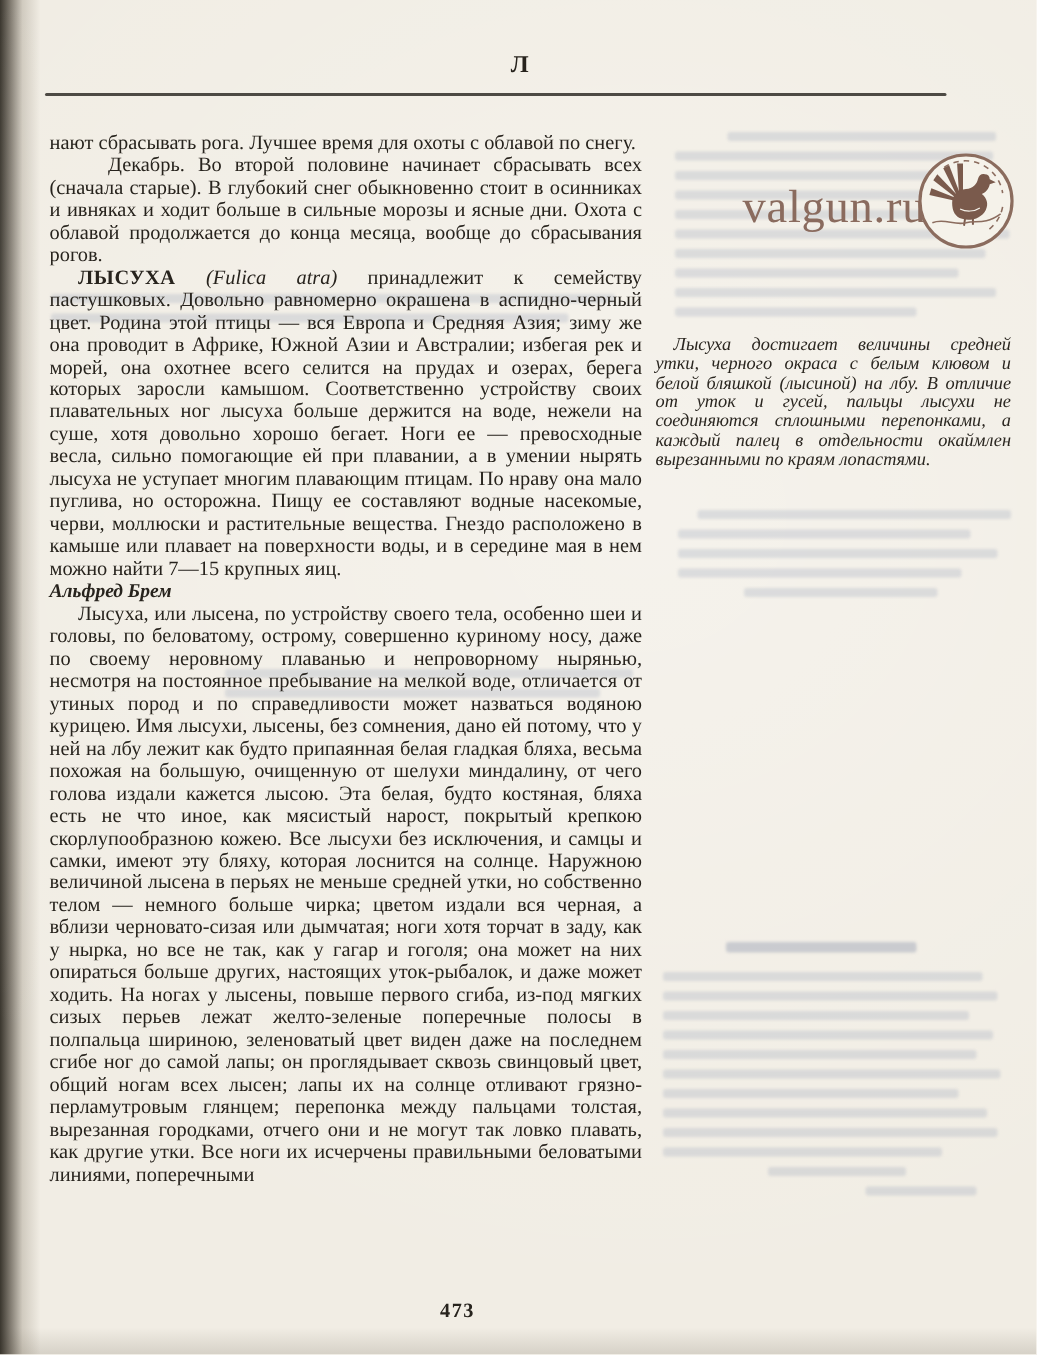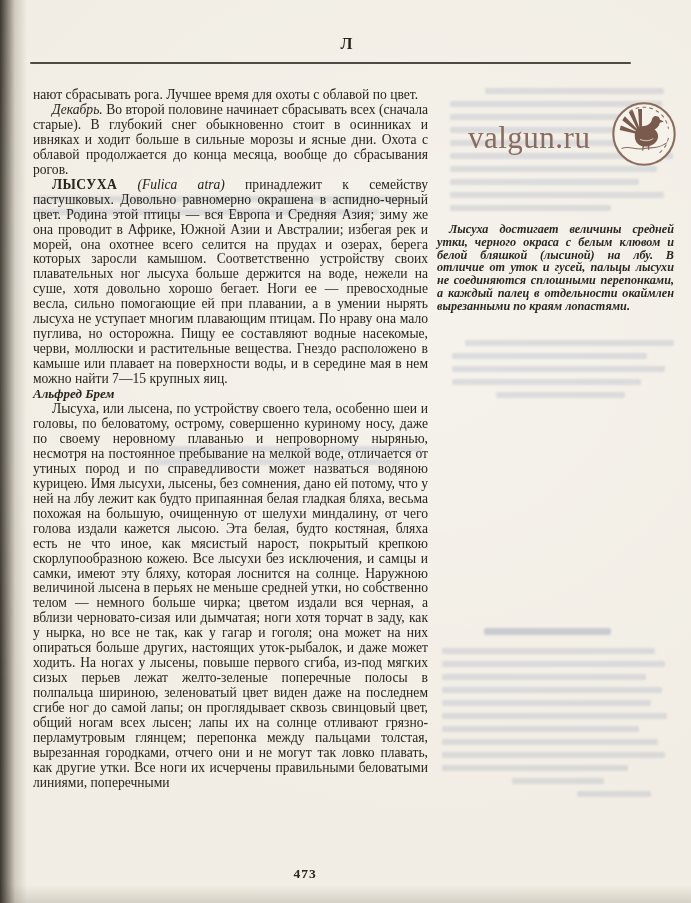--- a/index.html
+++ b/index.html
@@ -24,36 +24,36 @@
     background:#4d4a44;border-radius:1px;
   }
   .leftcol{
     position:absolute;left:33px;top:88px;width:395px;
     font-size:13.6px;line-height:14.95px;text-align:justify;
   }
   .leftcol p{margin:0;}
   .p-dec{margin-top:5px;text-indent:19px;}
   .p-entry{margin-top:25px;text-indent:19px;}
   .p-desc{margin-top:18px;text-indent:19px;}
-  .lead-italic{font-style:italic;}
+  .lead-italic{margin-left:20px;}
   .term{font-weight:bold;letter-spacing:.4px;}
   .latin{font-style:italic;}
   .attr{
     margin-top:6px;text-align:left;padding-right:19px;
     font-weight:bold;font-style:italic;font-size:13px;
   }
   .sidebar-note{
     position:absolute;left:437px;top:223px;width:237px;
     font-size:12.2px;line-height:12.8px;
-    font-weight:bold;font-style:italic;
+    font-weight:normal;font-style:italic;
     text-align:justify;text-indent:12px;
     color:#2a2620;
   }
   .watermark-text{
-    position:absolute;left:468px;top:120px;
+    position:absolute;left:495px;top:120px;
     font-size:31px;color:#8a6b5e;letter-spacing:.5px;
     font-family:"Liberation Serif","DejaVu Serif",serif;
   }
   .logo{position:absolute;left:611px;top:101px;width:66px;height:66px;}
   .pagenum{
     position:absolute;left:0px;top:866px;width:610px;
     text-align:center;font-weight:bold;font-size:13.5px;letter-spacing:1px;
   }
   
   .ghost{position:absolute;filter:blur(.9px);}
@@ -123,21 +123,21 @@
     <path fill="#7a5a4c" d="M40,47 L17,29 L21,23 L41,44 Z"></path>
     <path fill="#7a5a4c" d="M41,45 L27,17 L33,14 L44,43 Z"></path>
     <path fill="#7a5a4c" d="M43,44 L41,12 L47,12 L47,43 Z"></path>
     <path fill="#7a5a4c" d="M36,52 C36,44 42,39 50,38 C57,37 61,33 62,28 C63,24 66,22 69,23 C72,23 74,25 74,28 L80,31 L74,33 C73,38 70,41 66,43 C71,47 73,53 70,59 C66,67 55,71 46,68 C39,66 36,60 36,52 Z"></path>
     <path fill="none" stroke="#f5f2ea" stroke-width="1.2" d="M44,58 C50,61 58,61 64,57"></path>
     <path stroke="#7a5a4c" stroke-width="2" fill="none" d="M49,68 L48,75 M57,67 L57,74"></path>
     <path fill="none" stroke="#8b6c5e" stroke-width="1.6" d="M16,72 C28,67 38,75 50,72 C60,69 68,75 85,63"></path>
   </svg>
 
   <div class="leftcol">
-    <p>нают сбрасывать рога. Лучшее время для охоты с облавой по цвет.</p>
+    <p>нают сбрасывать рога. Лучшее время для охоты с облавой по снегу.</p>
 
     <p class="p-dec"><span class="lead-italic">Декабрь.</span> <span>Во второй половине начинает сбрасывать всех (сначала старые). В глубокий снег обыкновенно стоит в осинниках и ивняках и ходит больше в сильные морозы и ясные дни. Охота с облавой продолжается до конца месяца, вообще до сбрасывания рогов.</span></p>
 
     <p class="p-entry"><span class="term">ЛЫСУХА</span> <span class="latin">(Fulica atra)</span> <span>принадлежит к семейству пастушковых. Довольно равномерно окрашена в аспидно-черный цвет. Родина этой птицы — вся Европа и Средняя Азия; зиму же она проводит в Африке, Южной Азии и Австралии; избегая рек и морей, она охотнее всего селится на прудах и озерах, берега которых заросли камышом. Соответственно устройству своих плавательных ног лысуха больше держится на воде, нежели на суше, хотя довольно хорошо бегает. Ноги ее — превосходные весла, сильно помогающие ей при плавании, а в умении нырять лысуха не уступает многим плавающим птицам. По нраву она мало пуглива, но осторожна. Пищу ее составляют водные насекомые, черви, моллюски и растительные вещества. Гнездо расположено в камыше или плавает на поверхности воды, и в середине мая в нем можно найти 7—15 крупных яиц.</span></p>
 
     <p class="attr">Альфред Брем</p>
 
     <p class="p-desc">Лысуха, или лысена, по устройству своего тела, особенно шеи и головы, по беловатому, острому, совершенно куриному носу, даже по своему неровному плаванью и непроворному нырянью, несмотря на постоянное пребывание на мелкой воде, отличается от утиных пород и по справедливости может назваться водяною курицею. Имя лысухи, лысены, без сомнения, дано ей потому, что у ней на лбу лежит как будто припаянная белая гладкая бляха, весьма похожая на большую, очищенную от шелухи миндалину, от чего голова издали кажется лысою. Эта белая, будто костяная, бляха есть не что иное, как мясистый нарост, покрытый крепкою скорлупообразною кожею. Все лысухи без исключения, и самцы и самки, имеют эту бляху, которая лоснится на солнце. Наружною величиной лысена в перьях не меньше средней утки, но собственно телом — немного больше чирка; цветом издали вся черная, а вблизи черновато-сизая или дымчатая; ноги хотя торчат в заду, как у нырка, но все не так, как у гагар и гоголя; она может на них опираться больше других, настоящих уток-рыбалок, и даже может ходить. На ногах у лысены, повыше первого сгиба, из-под мягких сизых перьев лежат желто-зеленые поперечные полосы в полпальца шириною, зеленоватый цвет виден даже на последнем сгибе ног до самой лапы; он проглядывает сквозь свинцовый цвет, общий ногам всех лысен; лапы их на солнце отливают грязно-перламутровым глянцем; перепонка между пальцами толстая, вырезанная городками, отчего они и не могут так ловко плавать, как другие утки. Все ноги их исчерчены правильными беловатыми линиями, поперечными</p>
   </div>
 

